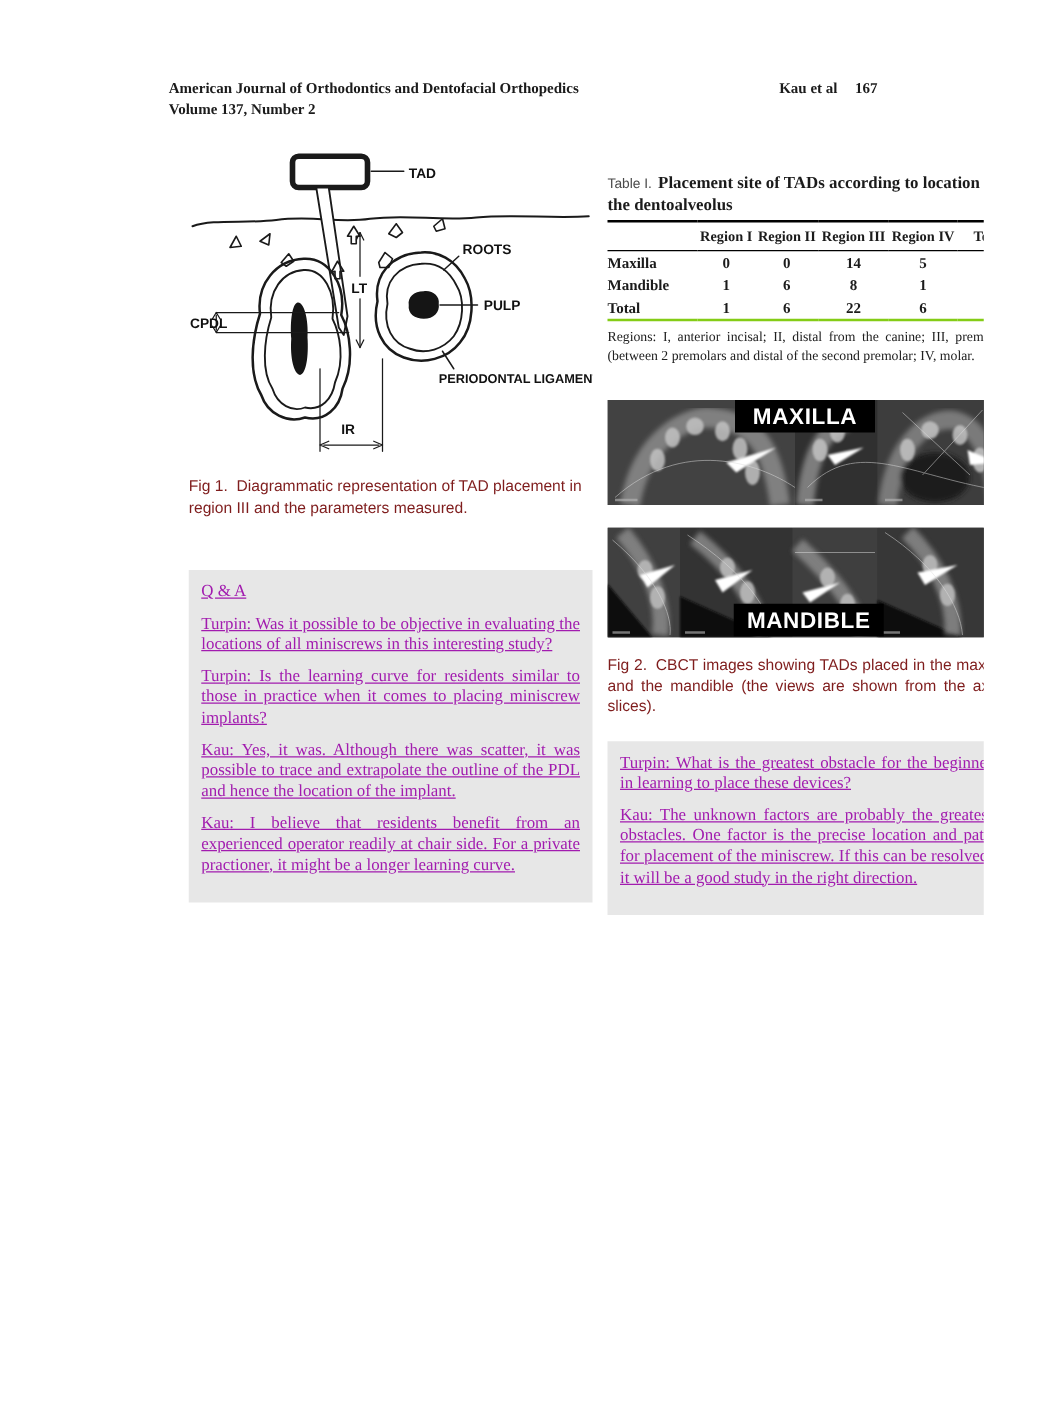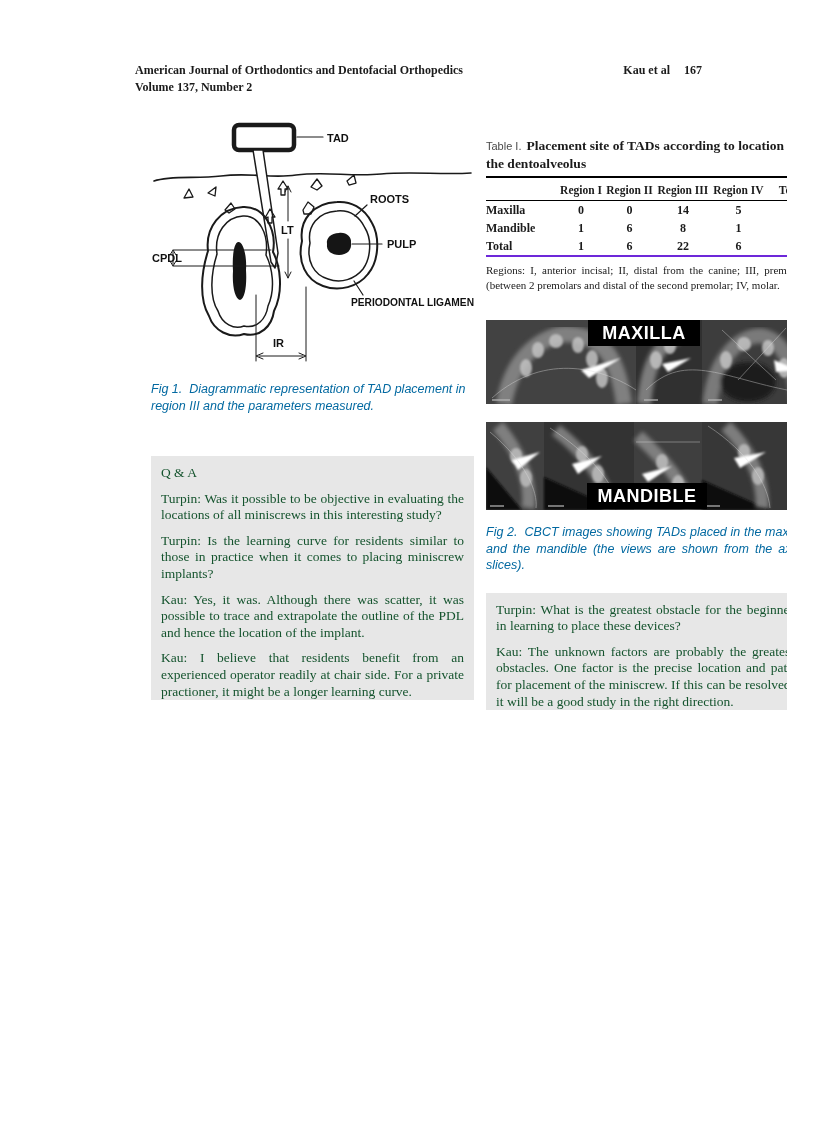--- a/index.html
+++ b/index.html
@@ -14,43 +14,43 @@
   .hdr-right { right:85px; text-align:right; }
   .hdr-right .pgnum { margin-left:14px; }
 
   .col { position:absolute; }
   .col-left { left:100px; top:115px; width:323px; }
   .col-right { left:435px; top:129px; width:318px; }
 
   .fig1-svg { display:block; width:323px; height:257px; }
   .caption {
     font-family:"Liberation Sans","DejaVu Sans",sans-serif;
-    font-size:12.5px; color:#0369a1; line-height:1.32; margin-top:9px;font-style:italic;
+    font-size:12.5px; color:#7f1d1d; line-height:1.32; margin-top:9px;
   }
   .caption .cap-tag { margin-right:7px; }
   .cap-justify { text-align:justify; }
 
   .qa-box {
-    background:#e7e7e7; padding:9px 10px 0 10px;
-    font-size:13.5px; line-height:1.23; text-align:justify; color:#14532d;
+    background:#e7e7e7; padding:9px 10px 22px 10px;
+    font-size:13.5px; line-height:1.23; text-align:justify; color:#a21caf;text-decoration:underline;
   }
   .qa-box p { margin:0 0 9px 0; }
   .qa-box p:last-child { margin-bottom:0; }
   .qa-heading { text-align:left; }
   .qa1 { margin-top:42px; }
   .qa2 { margin-top:19px; }
 
   .tbl-title { padding-top:8px; font-size:13.5px; font-weight:bold; line-height:1.3; }
   .tbl-tag {
     font-family:"Liberation Sans","DejaVu Sans",sans-serif;
     font-weight:normal; font-size:11px; color:#4a4a4a; margin-right:5px;
   }
   table.data {
     width:100%; border-collapse:collapse; margin-top:4px;
-    border-top:2px solid #000; border-bottom:2px solid #6d28d9;
+    border-top:2px solid #000; border-bottom:2px solid #84cc16;
   }
   table.data th {
     font-size:11.5px; font-weight:bold; padding:6px 0 4px 0;
     border-bottom:1.4px solid #000; text-align:center;
   }
   table.data td { font-size:12px; font-weight:bold; padding:2px 0 1px 0; text-align:center; }
   table.data th.c-label, table.data td.c-label { text-align:left; width:72px; }
   table.data th.c-total, table.data td.c-total { text-align:right; width:38px; }
   .footnote { font-size:11px; line-height:1.32; margin-top:6px; text-align:justify; color:#202020; }
 

